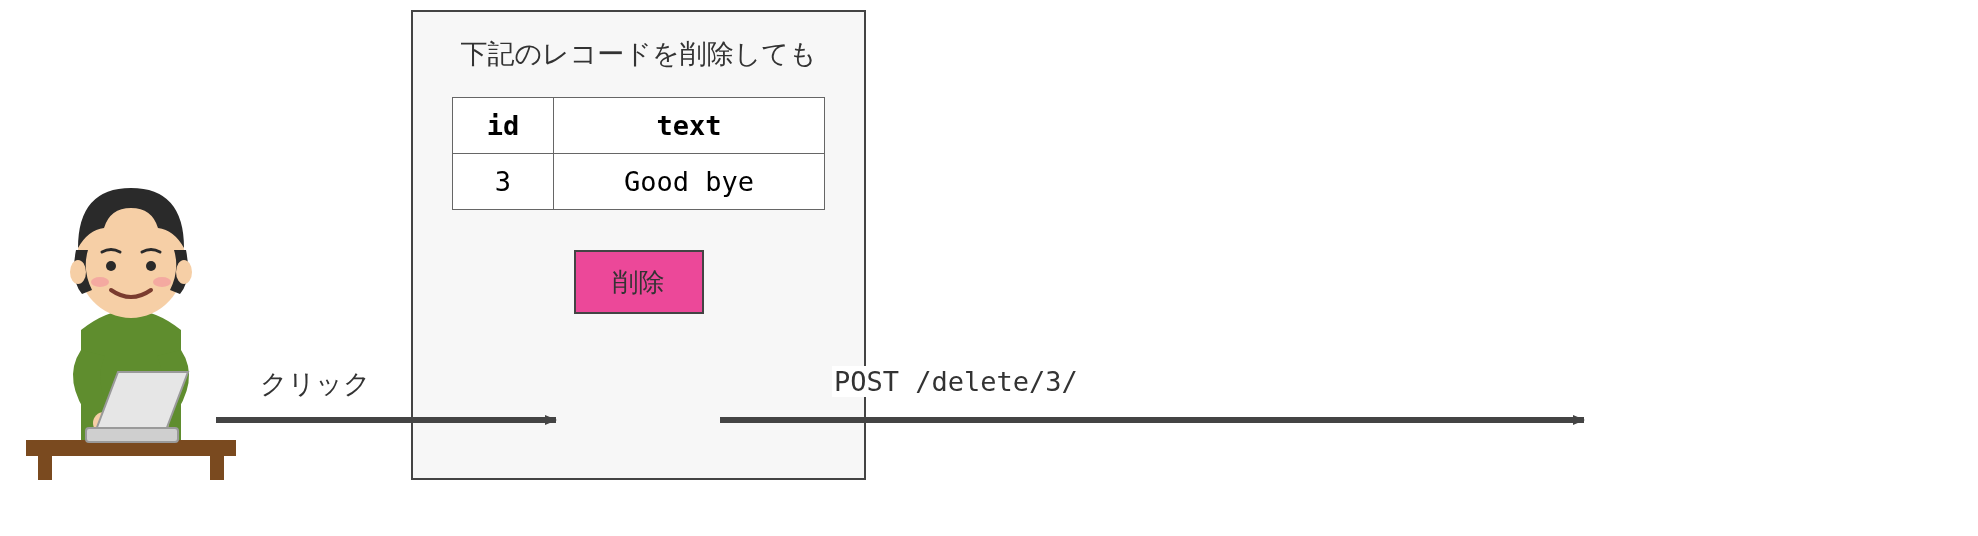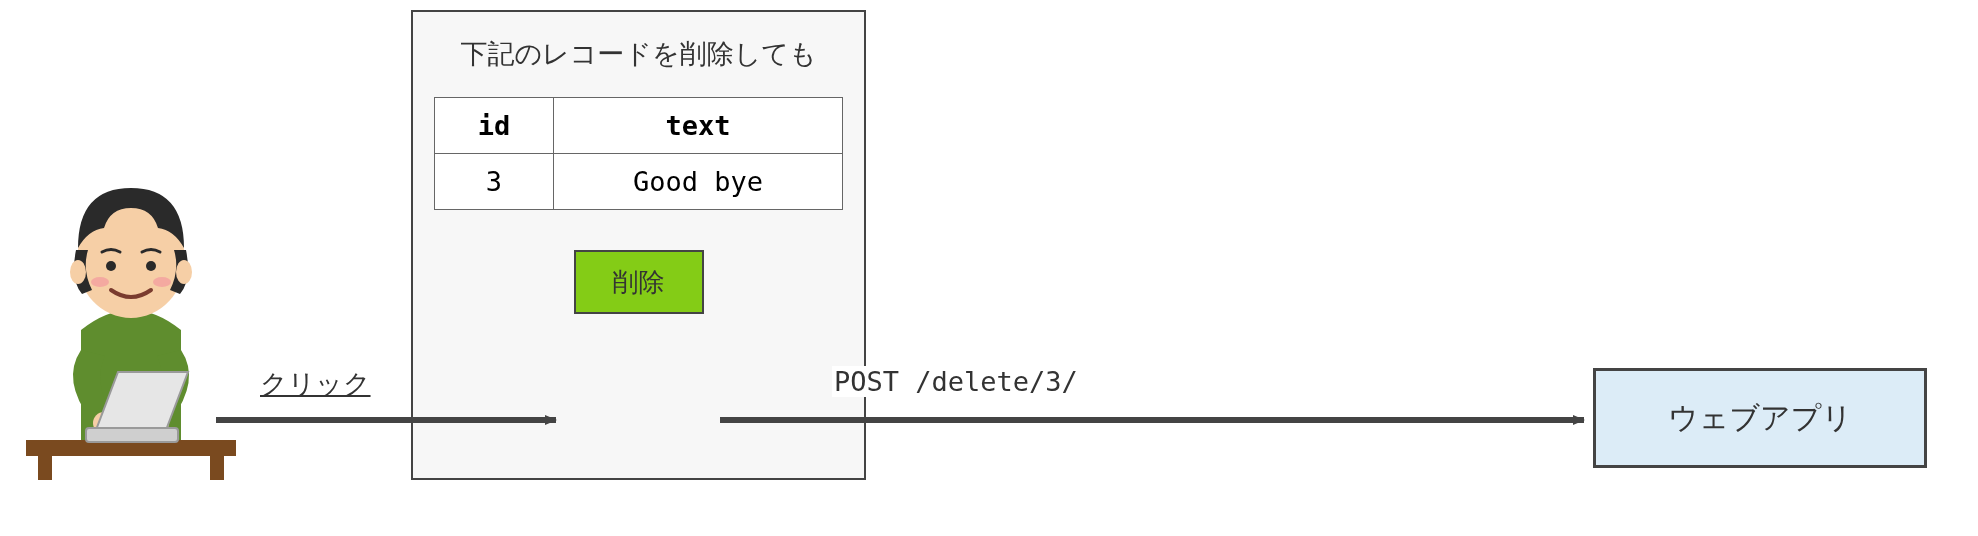--- a/index.html
+++ b/index.html
@@ -1,24 +1,24 @@
 <!DOCTYPE html>
 <html><head>
 <meta charset="utf-8">
 <style>
   html,body{margin:0;padding:0;background:#fff;font-family:"Hiragino Kaku Gothic ProN","Yu Gothic",Meiryo,sans-serif;}
   .stage{position:relative;width:1978px;height:536px;}
   
   .dialog{position:absolute;left:411px;top:10px;width:455px;height:470px;background:#f7f7f7;border:2px solid #444;box-sizing:border-box;padding:20px 20px 0 20px;}
   .dialog-title{font-family:ui-monospace,Menlo,Consolas,monospace;font-size:27px;color:#333;text-align:center;line-height:1.6;}
   table.record{margin:22px auto 0 auto;border-collapse:collapse;background:#fff;}
-  table.record th,table.record td{border:1px solid #666;font-family:ui-monospace,Menlo,Consolas,monospace;font-size:27px;padding:12px 9px;text-align:center;}
+  table.record th,table.record td{border:1px solid #666;font-family:ui-monospace,Menlo,Consolas,monospace;font-size:27px;padding:12px 0;text-align:center;}
   table.record th.id,table.record td.id{width:100px;}
   table.record th.txt,table.record td.txt{width:270px;}
-  .delete-btn{display:block;margin:40px auto 0 auto;width:130px;height:64px;background:#84cc16;border:2px solid #444;font-family:ui-monospace,Menlo,Consolas,monospace;font-size:26px;color:#333;cursor:pointer;}
+  .delete-btn{display:block;margin:40px auto 0 auto;width:130px;height:64px;background:#ec4899;border:2px solid #444;font-family:ui-monospace,Menlo,Consolas,monospace;font-size:26px;color:#333;cursor:pointer;}
   
   .arrow-label{position:absolute;font-family:ui-monospace,Menlo,Consolas,monospace;font-size:27px;color:#333;background:#fff;padding:0 2px;}
   
   .webapp{position:absolute;left:1593px;top:368px;width:334px;height:100px;background:#dcecf7;border:3px solid #444;box-sizing:border-box;display:flex;align-items:center;justify-content:center;font-family:ui-monospace,Menlo,Consolas,monospace;font-size:30px;color:#333;}
   
   svg.arrows{position:absolute;left:0;top:0;width:1978px;height:536px;pointer-events:none;}
   
   .user{position:absolute;left:26px;top:170px;width:210px;height:310px;}
 </style>
 </head>
@@ -89,20 +89,17 @@
       <marker id="arrowhead" markerWidth="12" markerHeight="10" refX="11" refY="5" orient="auto" markerUnits="userSpaceOnUse">
         <path d="M0 0 L12 5 L0 10 z" fill="#444"></path>
       </marker>
     </defs>
 
     <line x1="216" y1="420" x2="556" y2="420" stroke="#444" stroke-width="6" marker-end="url(#arrowhead)"></line>
 
     <line x1="720" y1="420" x2="1584" y2="420" stroke="#444" stroke-width="6" marker-end="url(#arrowhead)"></line>
   </svg>
 
-  <div class="arrow-label" style="left:258px;top:366px;text-decoration:underline;">クリック</div>
+  <div class="arrow-label" style="left:258px;top:366px;">クリック</div>
   <div class="arrow-label" style="left:832px;top:366px;">POST /delete/3/</div>
 
-  <div class="webapp">
-    <span>ウェブアプリ</span>
-  </div>
 
 </div>
 
 </body></html>

